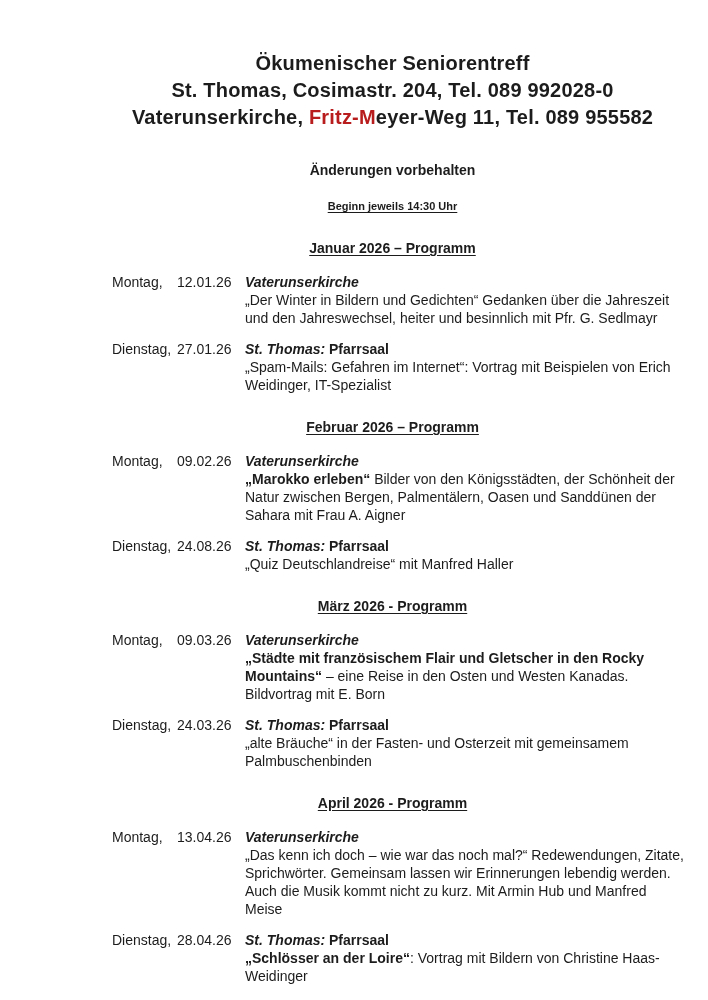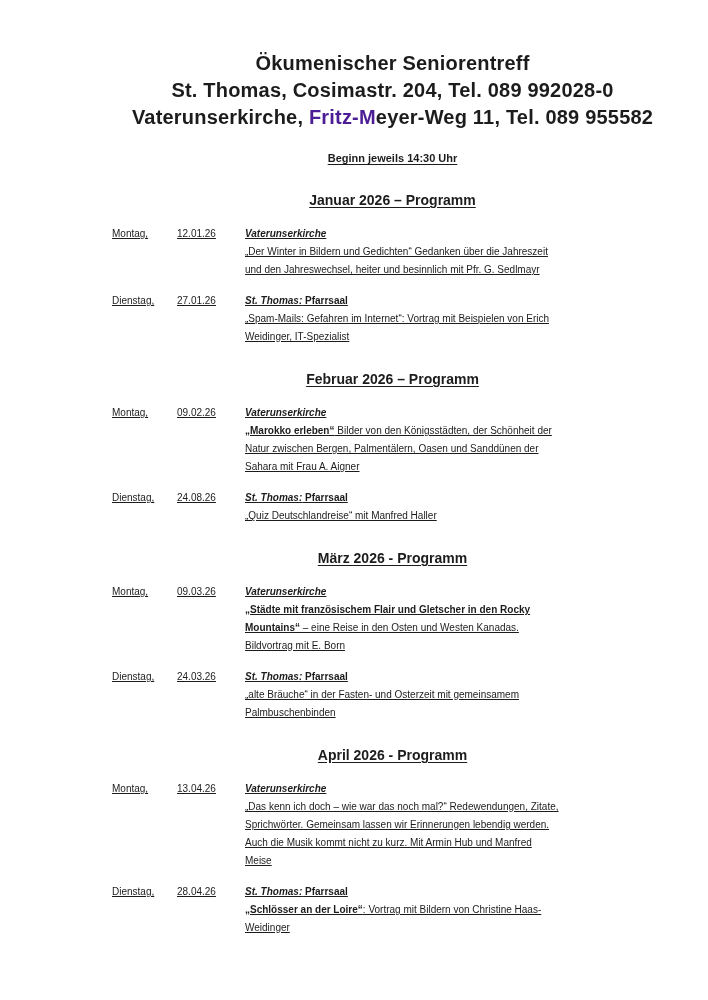--- a/index.html
+++ b/index.html
@@ -28,21 +28,21 @@
     text-align: center;
     padding-left: 40px;
   }
   .header-line {
     font-weight: bold;
     font-size: 20px;
     line-height: 27px;
     letter-spacing: 0.2px;
   }
   .faded {
-    color: #4c1d95;
+    color: #b91c1c;
   }
   .notice {
     font-weight: bold;
     font-size: 14px;
     line-height: 18px;
     margin-top: 30px;
   }
   .start-note {
     font-weight: bold;
     font-size: 11px;
@@ -55,43 +55,43 @@
   }
   .section-title {
     font-weight: bold;
     font-size: 14px;
     line-height: 18px;
     margin: 24px 0 16px 0;
   }
   .event {
     display: flex;
     margin: 12px 0 13px 75px;
-    font-size: 10px;
+    font-size: 14px;
     line-height: 18px;
-    text-decoration: underline;
   }
   .col-day  { width: 65px; flex: none; }
   .col-date { width: 68px; flex: none; }
   .col-content { width: 452px; flex: none; }
   .venue { font-weight: bold; }
   .venue .it { font-style: italic; text-align: right; }
   .desc span { white-space: pre-line; }
   .desc .b { font-weight: bold; text-align: center; }
 </style>
 </head>
 <body>
 
 <div class="page">
 
   <div class="centered">
     <div class="header-line">Ökumenischer Seniorentreff</div>
     <div class="header-line">St. Thomas, Cosimastr. 204, Tel. 089 992028-0</div>
     <div class="header-line"><span>Vaterunserkirche, </span><span class="faded">Fritz-M</span><span>eyer-Weg 11, Tel. 089 955582</span></div>
   </div>
 
+  <div class="centered notice">Änderungen vorbehalten</div>
   <div class="centered start-note"><span>Beginn jeweils 14:30 Uhr</span></div>
 
   <div>
     <div class="centered section-title"><span>Januar 2026 – Programm</span></div>
 
     <div class="event">
       <div class="col-day">Montag,</div>
       <div class="col-date">12.01.26</div>
       <div class="col-content">
         <div class="venue"><span class="it">Vaterunserkirche</span><span></span></div>

